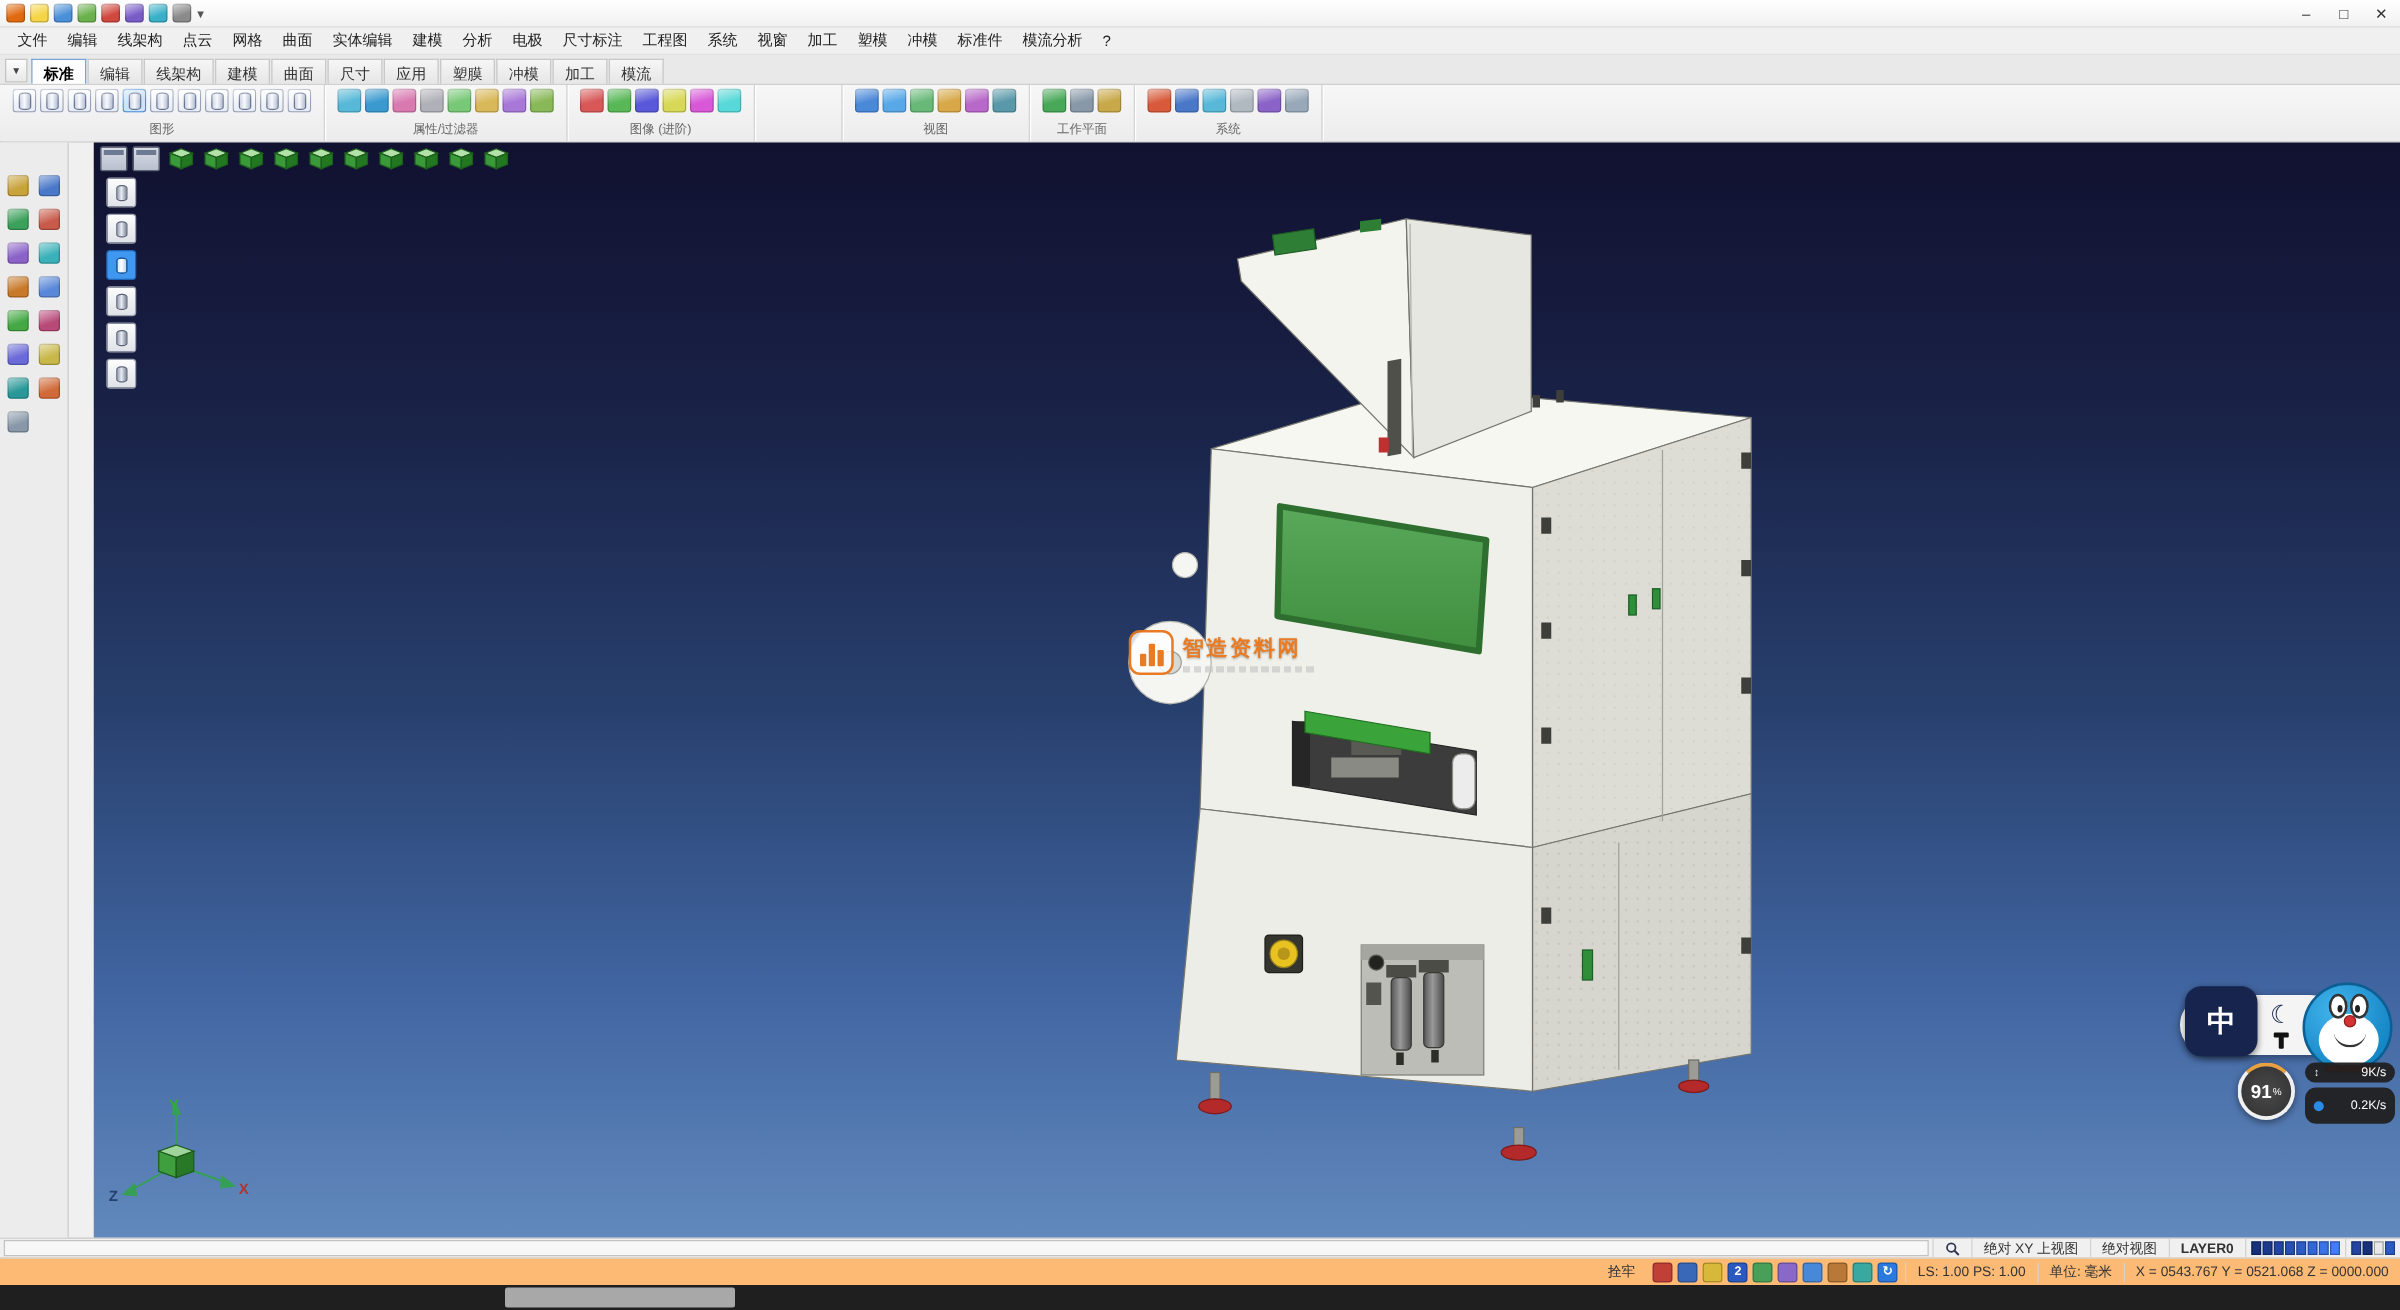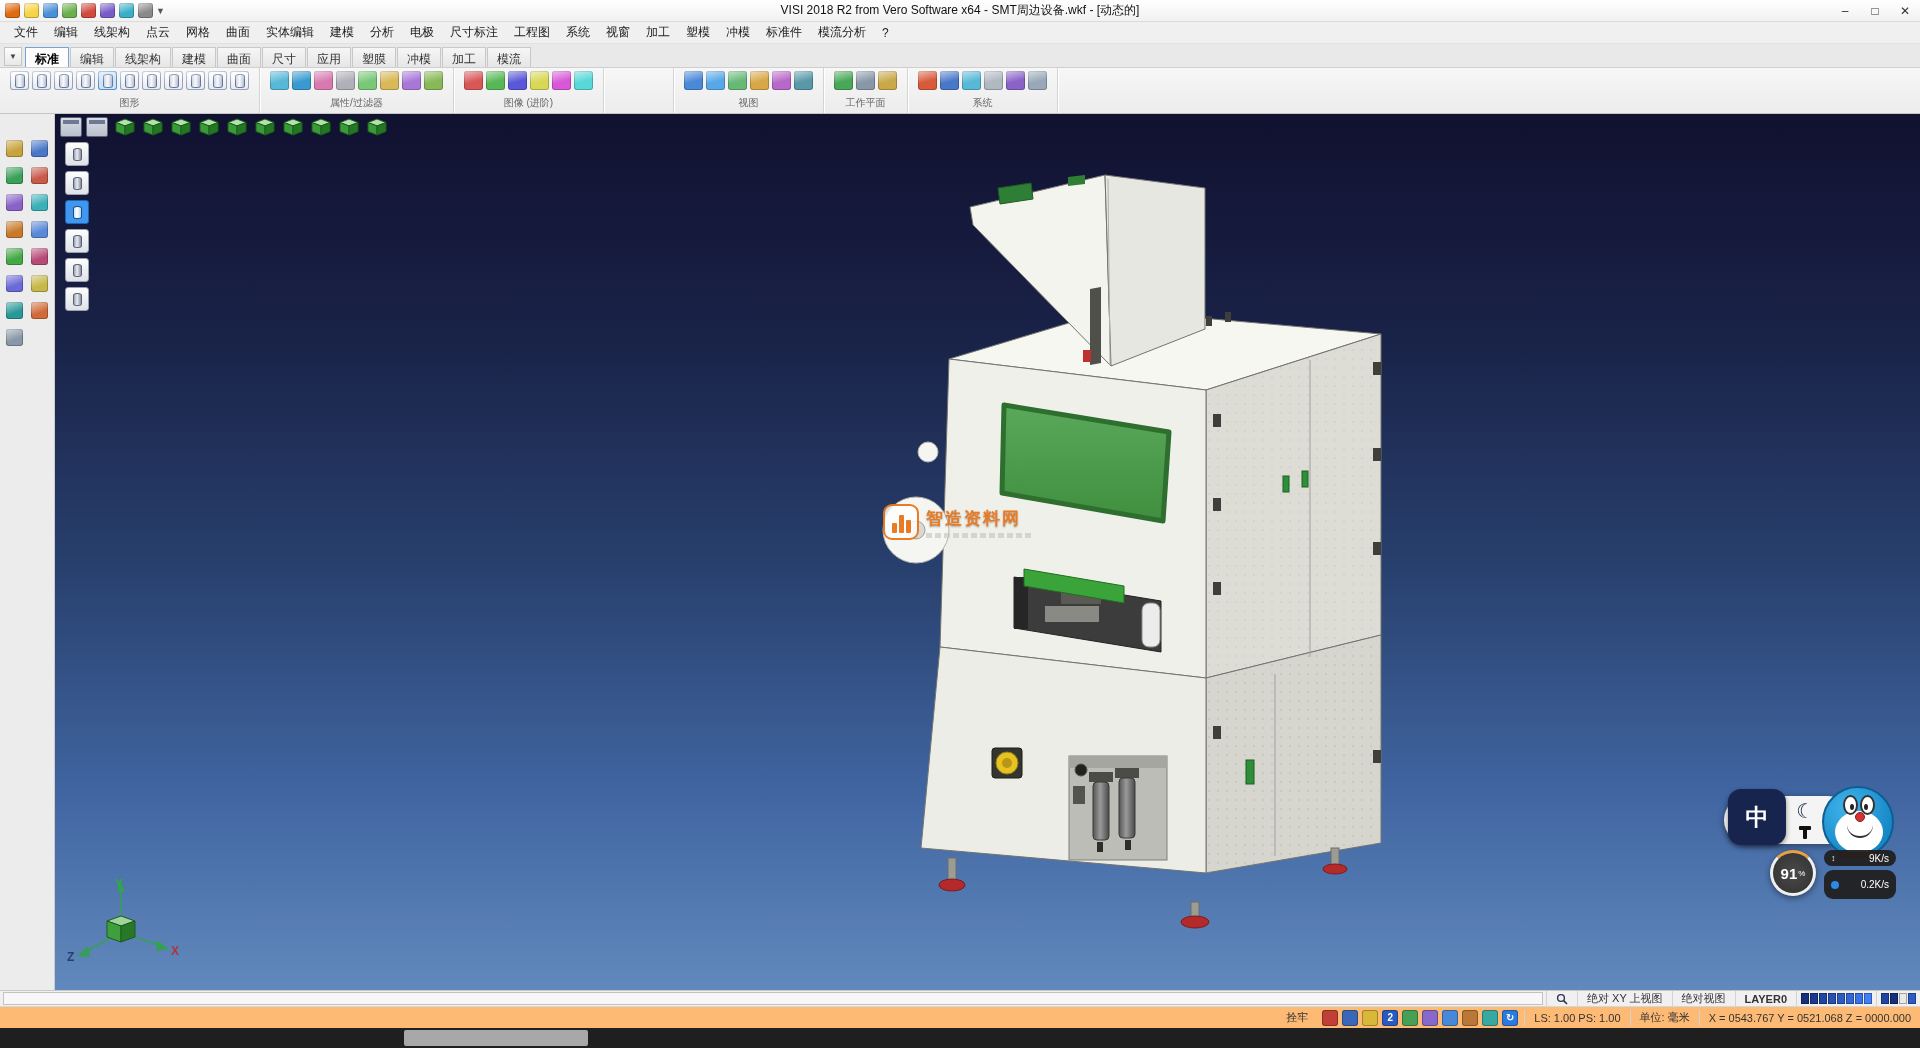--- a/index.html
+++ b/index.html
@@ -47,21 +47,21 @@
 
   
   .main { display:flex; height:876px; }
   .left-tools { width:55px; background:#ececec; border-right:1px solid #cccccc; display:grid;
     grid-template-columns:18px 18px; gap:10px 7px; align-content:start; justify-content:center; padding-top:26px; }
   .ltool { width:17px; height:17px; border-radius:3px; position:relative; box-shadow:inset 0 0 0 1px rgba(0,0,0,.25); }
   .ltool::after { content:""; position:absolute; inset:0; border-radius:3px;
     background:linear-gradient(160deg,rgba(255,255,255,.6),rgba(255,255,255,0) 60%); }
 
   .viewport { position:relative; flex:1; overflow:hidden;
-    background:linear-gradient(180deg,#111130 0%, #192247 25%, #28406e 52%, #4166a2 78%, #6289bd 100%); }
+    background:linear-gradient(180deg,#111130 0%, #192247 25%, #28406e 52%, #4166a2 78%, #6289bd 100%);margin-left:20px; }
 
   .vtop { position:absolute; left:5px; top:2px; display:flex; align-items:center; gap:5px; z-index:4; }
   .vwin { width:22px; height:20px; background:linear-gradient(#d8dde6,#b9c0cd); border:1px solid #5a6374; border-radius:2px; position:relative; }
   .vwin::before { content:""; position:absolute; left:2px; top:2px; right:2px; height:4px; background:#6d7smoke; background:#6d7a92; }
   .vcube { width:24px; height:22px; display:flex; align-items:center; justify-content:center; }
   .vleft { position:absolute; left:10px; top:28px; display:flex; flex-direction:column; gap:5px; z-index:4; }
   .rbtn { width:24px; height:24px; border:1px solid #9aa0ac; border-radius:3px; background:linear-gradient(#fdfdfd,#dfe2e8);
     display:flex; align-items:center; justify-content:center; }
   .rbtn.active { background:#3f97ef; border-color:#1f66b8; }
   .rglyph { width:9px; height:13px; background:linear-gradient(90deg,#9aa2b2,#e7ebf3 45%,#858d9d);
@@ -142,21 +142,20 @@
   <span class="qic" style="background: rgb(224, 106, 16);"></span>
       <span class="qic" style="background: rgb(245, 213, 71);"></span>
       <span class="qic" style="background: rgb(74, 144, 216);"></span>
       <span class="qic" style="background: rgb(106, 176, 76);"></span>
       <span class="qic" style="background: rgb(208, 72, 62);"></span>
       <span class="qic" style="background: rgb(122, 92, 200);"></span>
       <span class="qic" style="background: rgb(58, 176, 200);"></span>
       <span class="qic" style="background: rgb(138, 138, 138);"></span>
     </div>
   <span class="qarrow">▼</span>
-  <div class="title-text">VISI 2018 R2 from Vero Software x64 - SMT周边设备.wkf - [动态的]</div>
   <div class="wctrls">
     <div class="wc">–</div>
     <div class="wc">□</div>
     <div class="wc">✕</div>
   </div>
 </div>
 
 <div class="menubar">
 
 <span class="mitem">文件</span>

